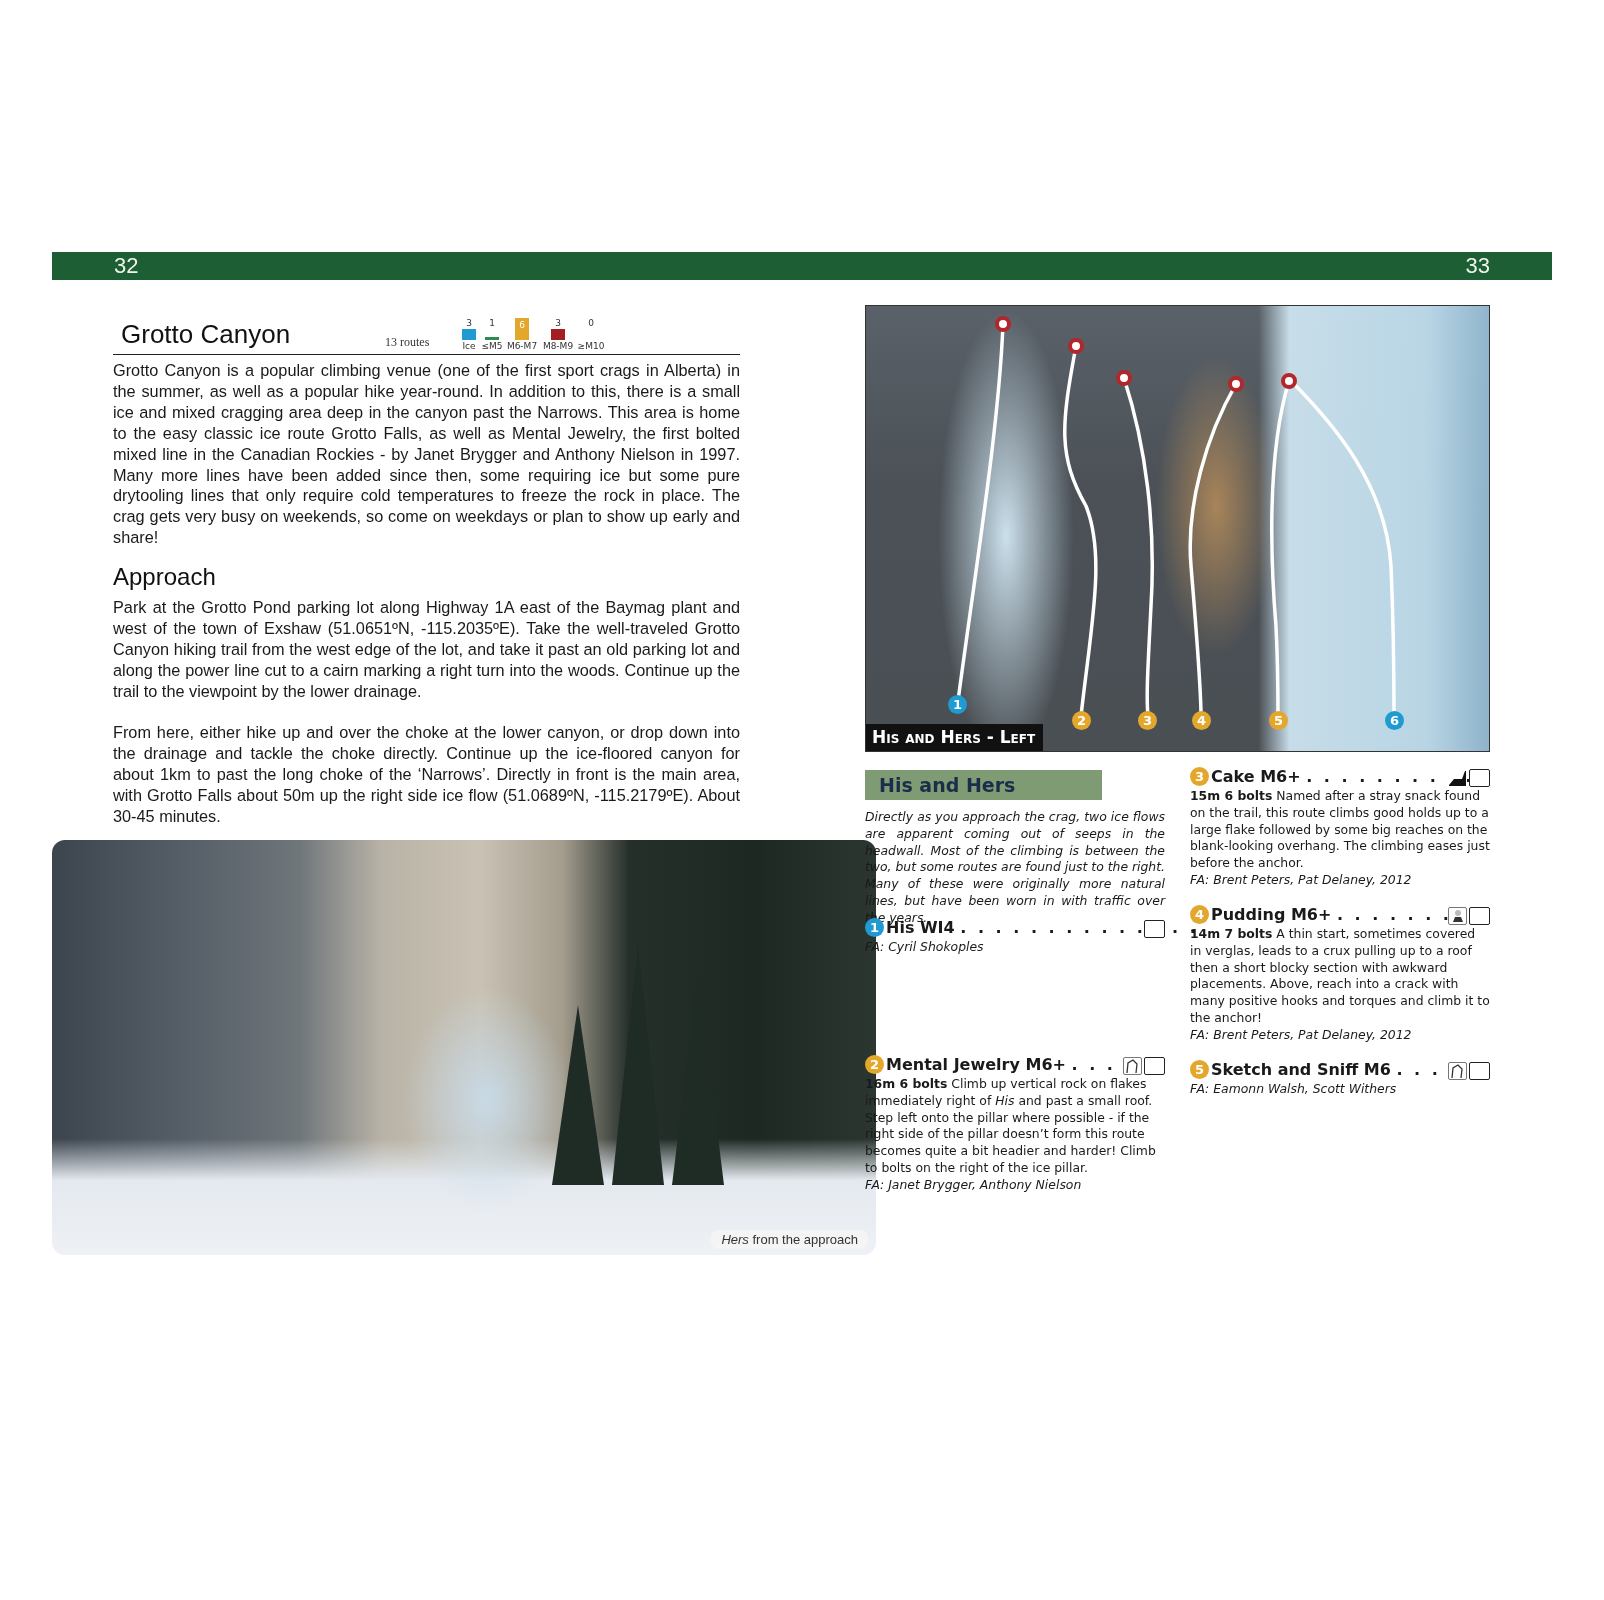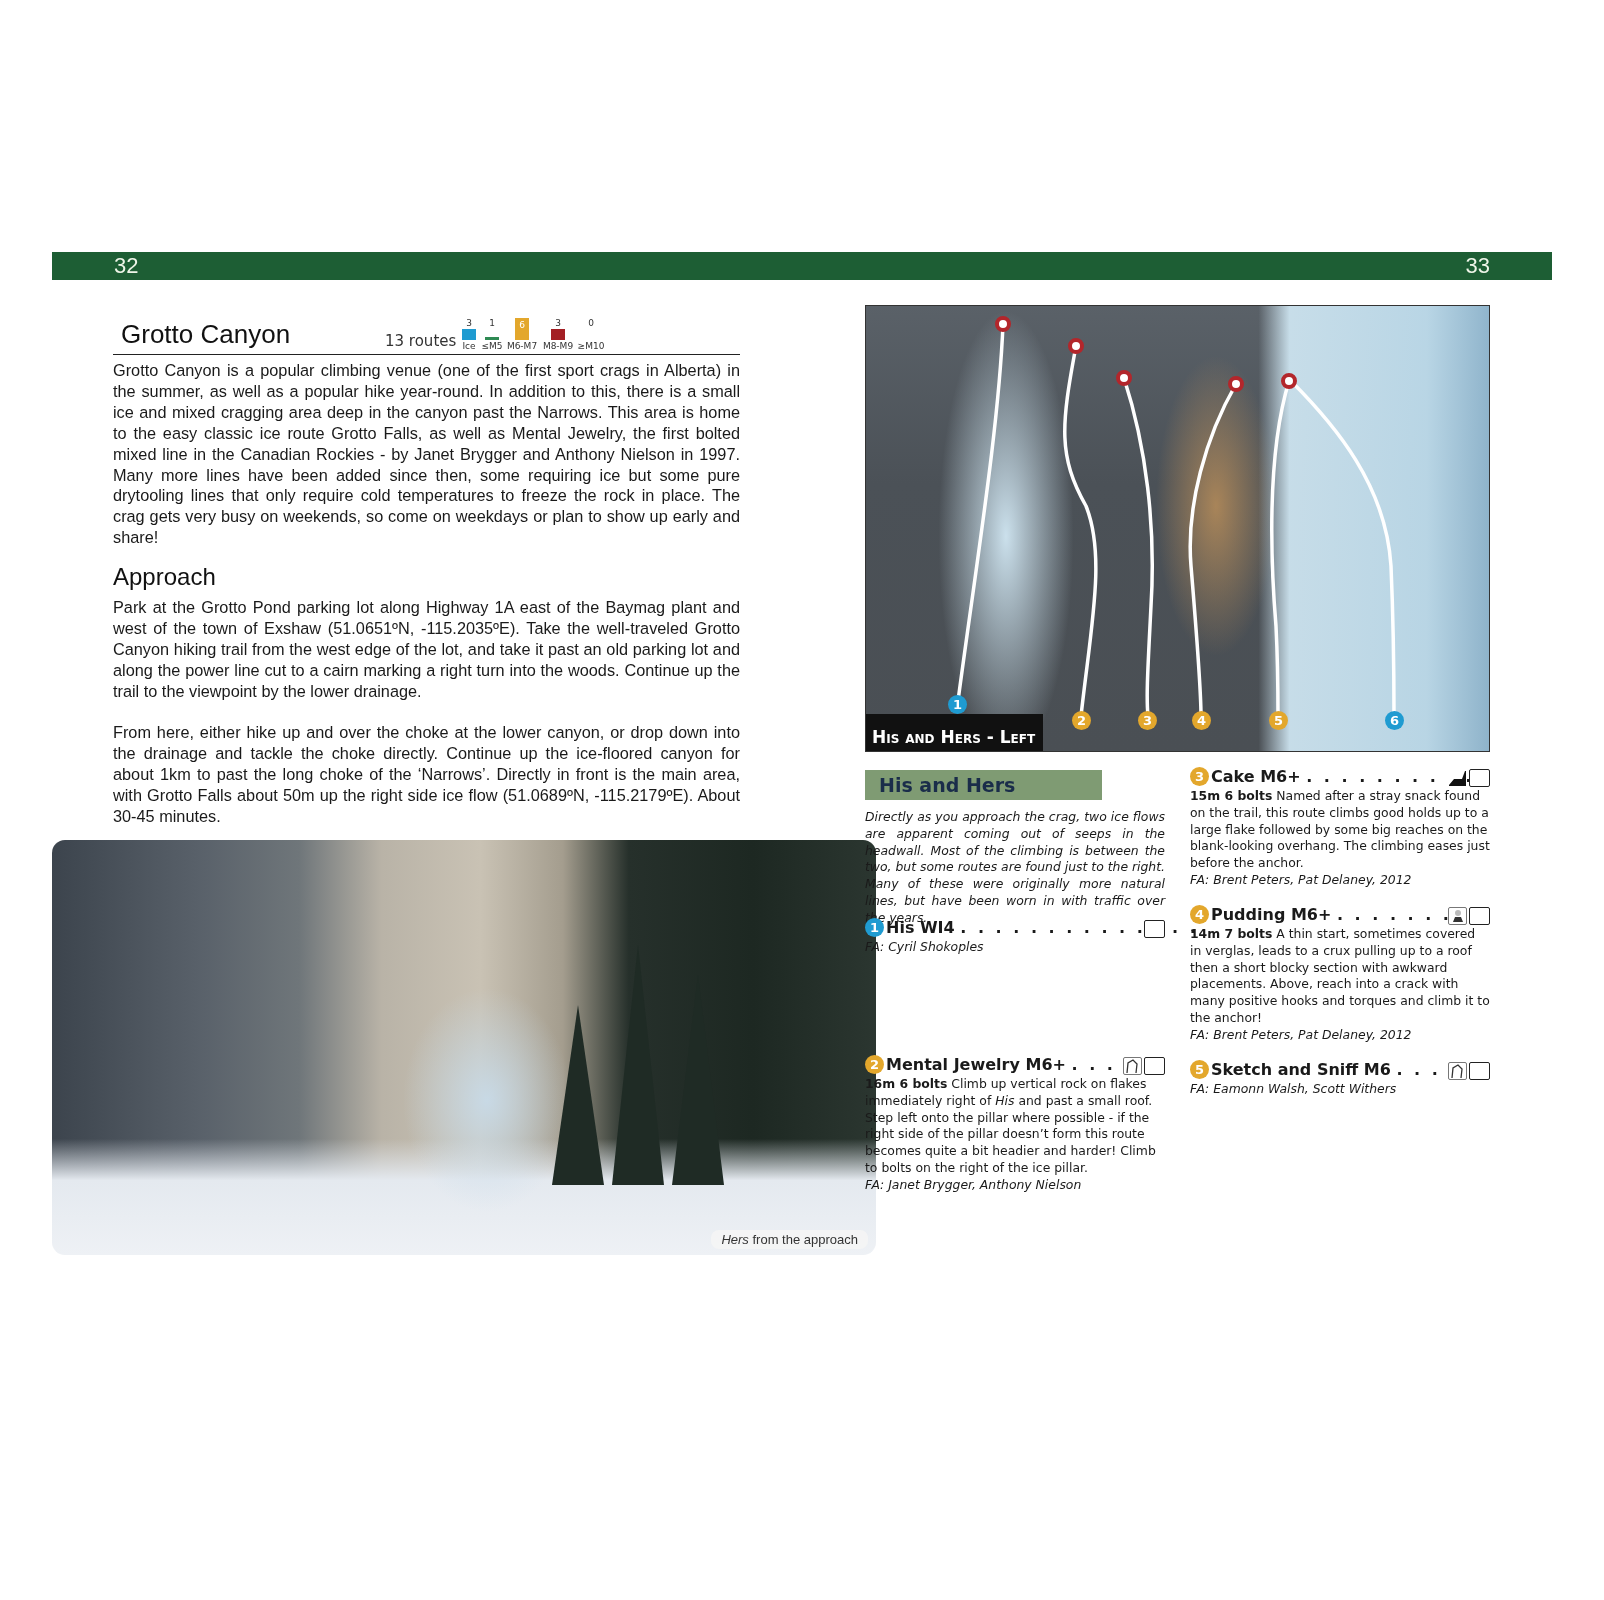--- a/index.html
+++ b/index.html
@@ -4,21 +4,21 @@
 <style>
   html,body{margin:0;padding:0;background:#fff;}
   body{width:1604px;height:1600px;position:relative;overflow:hidden;font-family:"DejaVu Sans",sans-serif;color:#1a1a1a;}
   .bar{position:absolute;left:52px;top:252px;width:1500px;height:28px;background:#1d5e34;}
   .pg{position:absolute;top:0;color:#eef5e8;font-family:"Liberation Sans",sans-serif;font-size:22px;line-height:28px;}
   .pg.l{left:62px;} .pg.r{right:62px;}
 
   
   .title-row{position:absolute;left:113px;top:306px;width:627px;height:48px;border-bottom:1.5px solid #222;}
   .title{position:absolute;left:8px;bottom:4px;font-family:"Liberation Sans",sans-serif;font-size:26px;color:#111;}
-  .nroutes{position:absolute;left:272px;bottom:4px;font-size:15px;color:#333;}
+  .nroutes{position:absolute;left:272px;bottom:4px;font-size:12px;color:#333;font-family:Liberation Serif, serif;}
   .grades{position:absolute;left:345px;bottom:3px;height:40px;width:170px;}
   .g{position:absolute;bottom:0;text-align:center;font-size:9px;color:#333;}
   .g .n{display:block;font-size:9px;line-height:11px;}
   .g .sw{display:block;margin:0 auto 1px auto;}
   .g .lb{display:block;line-height:10px;}
   .info-box{position:absolute;left:500px;top:0;width:118px;height:40px;border:1.5px solid #222;background:#fff;}
   .ib{position:absolute;top:3px;height:33px;background:#111;color:#fff;font-size:7px;font-weight:bold;}
   .ib.v{left:38px;width:30px;}
   .ib.s{left:80px;width:34px;}
   .ib .txt{position:absolute;bottom:2px;left:0;right:0;text-align:center;}
@@ -37,21 +37,21 @@
   .caption i{font-style:italic;}
 
   
   .photo-right{position:absolute;left:865px;top:305px;width:625px;height:447px;overflow:hidden;border:1.5px solid #333;box-sizing:border-box;
     background:
       linear-gradient(90deg, rgba(0,0,0,0) 0%, rgba(0,0,0,0) 63%, rgba(205,228,240,.95) 68%, rgba(190,220,236,.95) 90%, rgba(150,190,215,.9) 100%),
       radial-gradient(ellipse 90px 300px at 140px 230px, rgba(210,232,244,.95), rgba(210,232,244,0) 75%),
       radial-gradient(ellipse 80px 200px at 350px 200px, rgba(200,150,90,.75), rgba(200,150,90,0) 75%),
       linear-gradient(180deg,#5a6168 0%,#4b5157 40%,#4a4f54 100%);}
   .photo-right svg{position:absolute;left:0;top:0;}
-  .photo-label{position:absolute;left:0;bottom:0;background:#111;color:#fff;font-family:"DejaVu Sans",sans-serif;font-weight:bold;font-variant:small-caps;font-size:17px;padding:13px 8px 4px 6px;}
+  .photo-label{position:absolute;left:0;bottom:0;background:#111;color:#fff;font-family:"DejaVu Sans",sans-serif;font-weight:bold;font-variant:small-caps;font-size:17px;padding:3px 8px 4px 6px;}
 
   .sec-head{position:absolute;left:865px;top:770px;width:237px;height:30px;background:#7f9b73;}
   .sec-head span{position:absolute;left:14px;top:4px;font-size:19px;font-weight:bold;color:#1a2d4a;}
   .intro{position:absolute;left:865px;top:809px;width:300px;font-size:12.4px;line-height:16.8px;font-style:italic;text-align:justify;color:#1a1a1a;}
 
   .route{position:absolute;width:300px;}
   .rhead{position:relative;height:22px;font-size:16px;font-weight:bold;line-height:22px;white-space:nowrap;}
   .badge{display:inline-block;width:19px;height:19px;border-radius:50%;color:#fff;font-size:13px;font-weight:bold;text-align:center;line-height:19px;vertical-align:1px;margin-right:2px;}
   .badge.ice{background:#1f9bd1;}
   .badge.m67{background:#e3a72c;}

